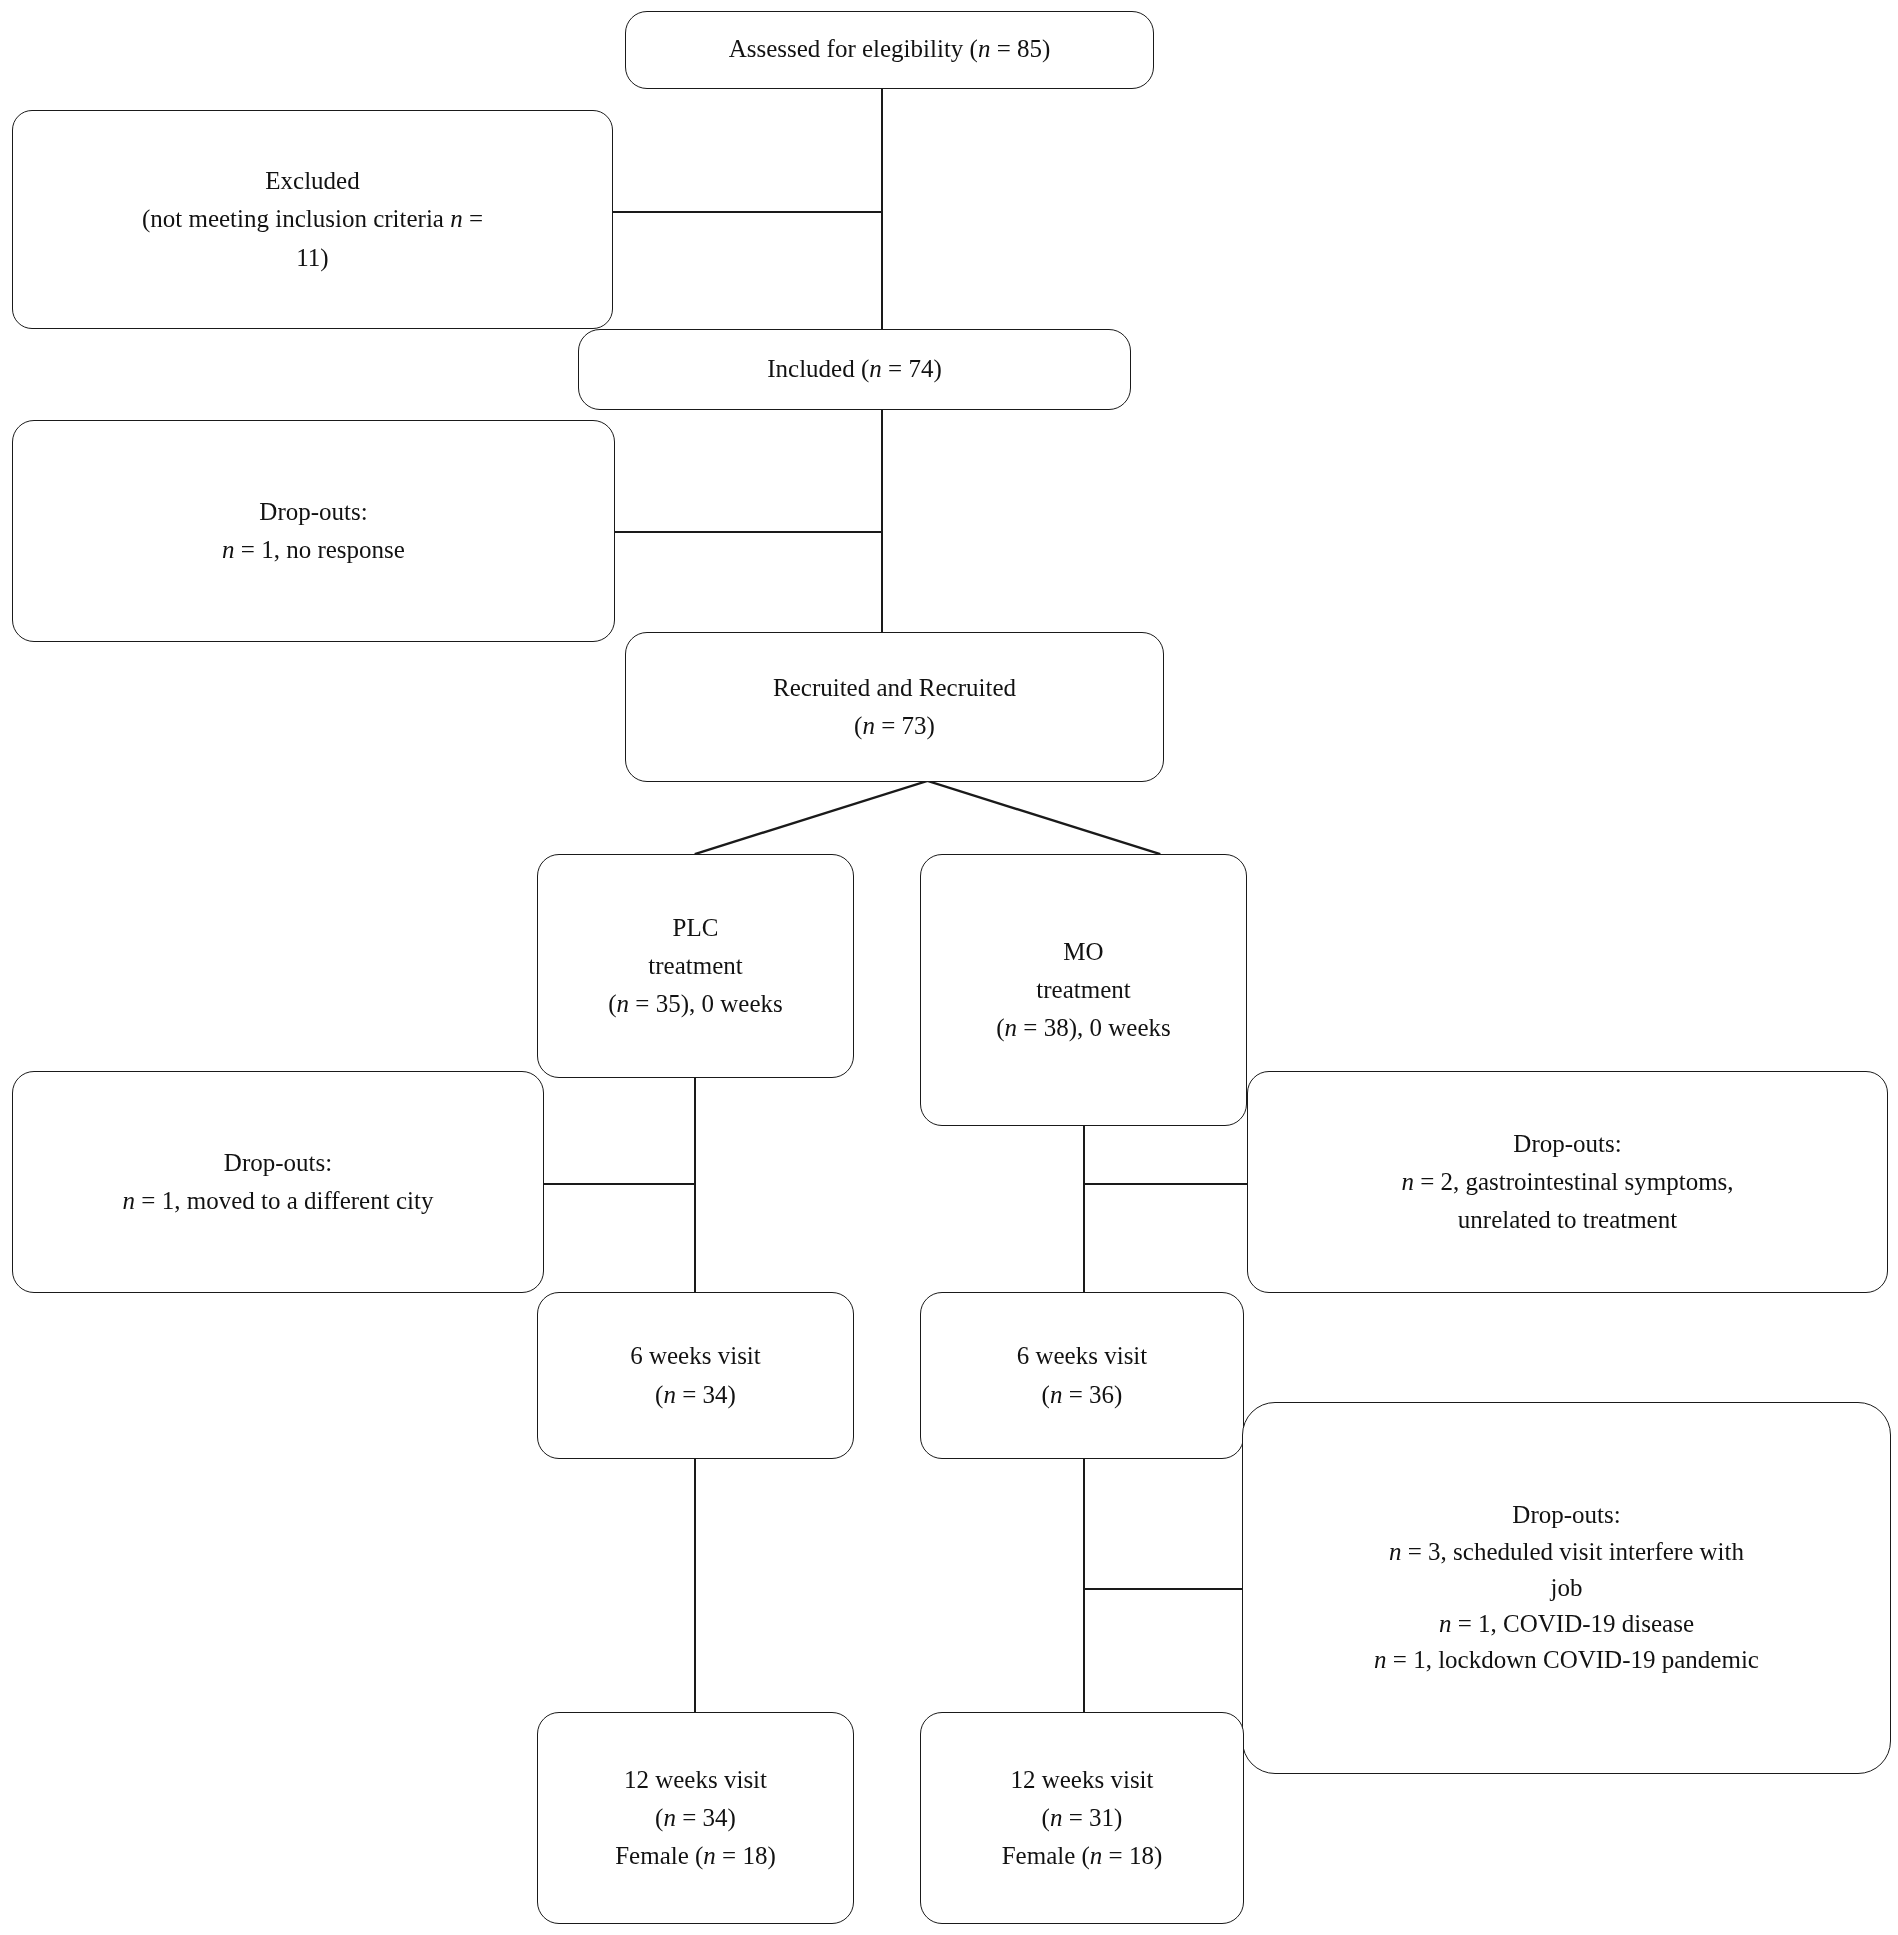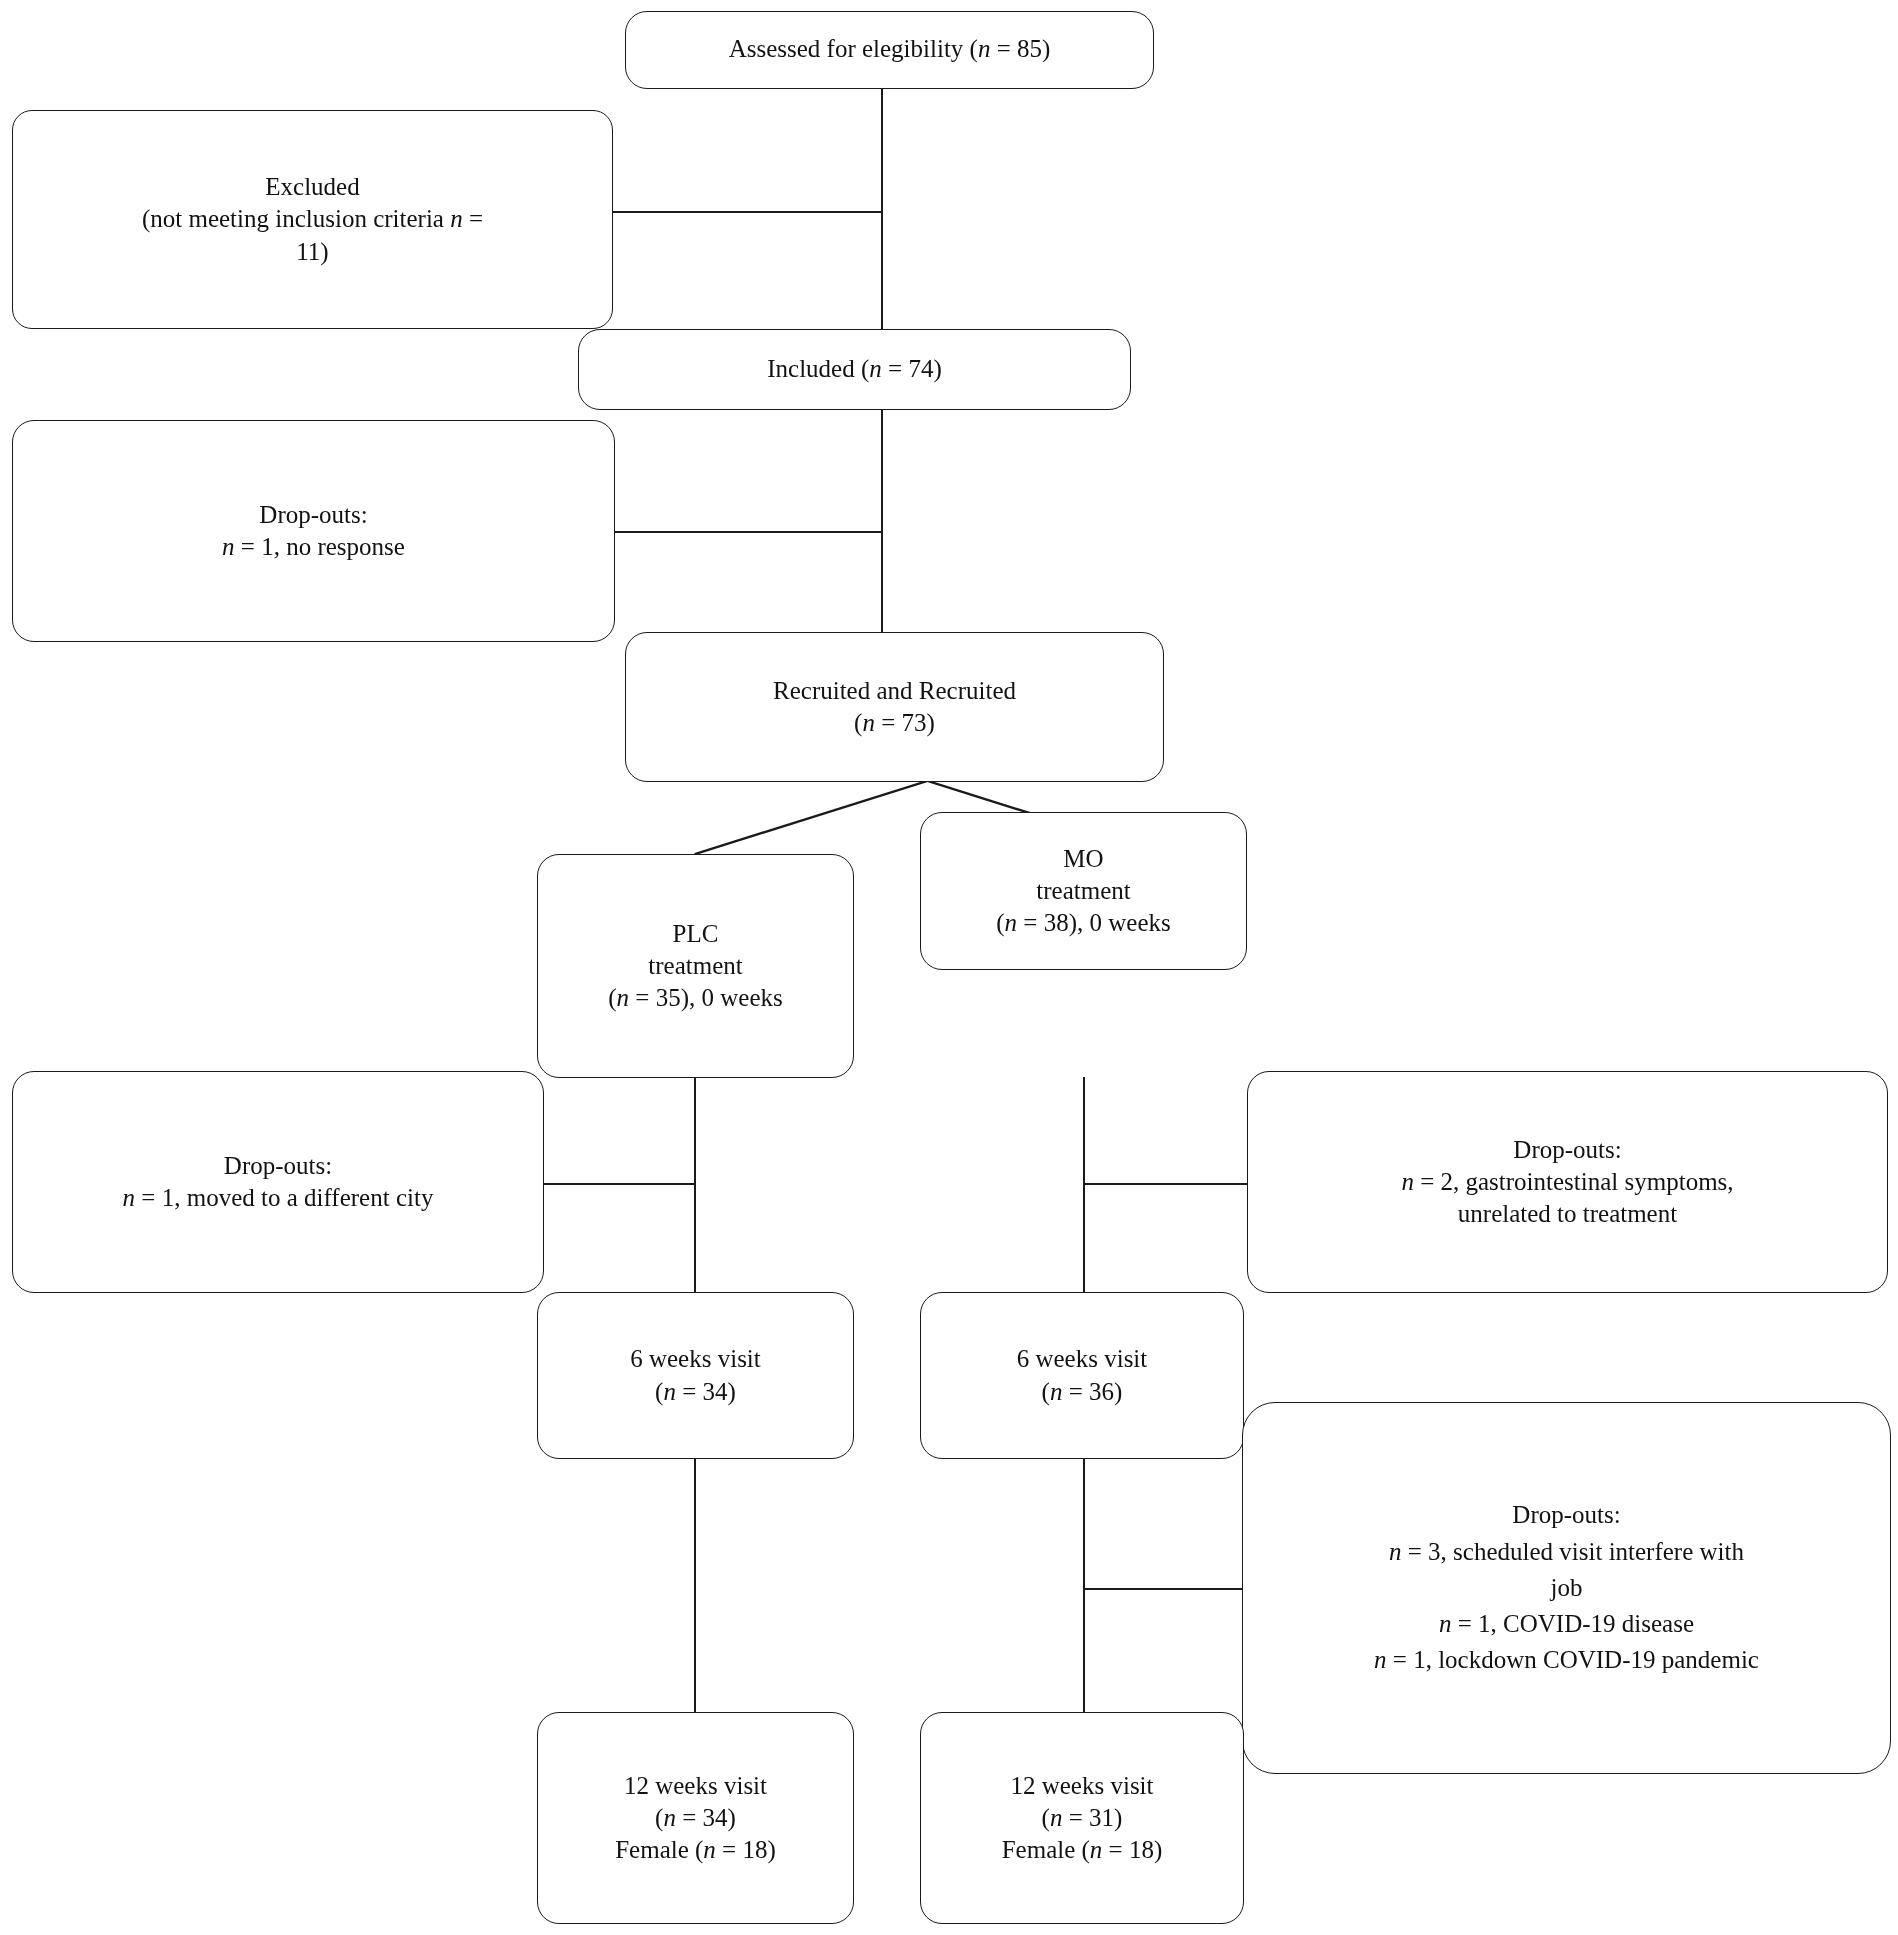--- a/index.html
+++ b/index.html
@@ -32,21 +32,21 @@
     line-height: 1.05;
     z-index: 3;
   }
   .box .ln {
     display: block;
     width: 100%;
     padding: 0 12.4px;
     box-sizing: border-box;
     white-space: nowrap;
   }
-  .box .ln + .ln { margin-top: 6px; }
+  .box .ln + .ln { margin-top: 12px; }
   .box.tight .ln + .ln { margin-top: 10px; }
 
   em.n {
     font-style: italic;
     font-family: "Liberation Serif", "DejaVu Serif", serif;
   }
 
   
   .conn {
     position: absolute;
@@ -117,21 +117,21 @@
     <span class="ln">Recruited and Recruited</span>
     <span class="ln">(<em class="n">n</em> = 73)</span>
   </div>
 
   <div class="box" style="left:537px; top:854px; width:317px; height:224px;">
     <span class="ln">PLC</span>
     <span class="ln">treatment</span>
     <span class="ln">(<em class="n">n</em> = 35), 0 weeks</span>
   </div>
 
-  <div class="box" style="left:920px; top:812px; width:327px; height:158px;">
+  <div class="box" style="left:920px; top:854px; width:327px; height:272px;">
     <span class="ln">MO</span>
     <span class="ln">treatment</span>
     <span class="ln">(<em class="n">n</em> = 38), 0 weeks</span>
   </div>
 
   <div class="box" style="left:12px; top:1071px; width:532px; height:222px;">
     <span class="ln">Drop-outs:</span>
     <span class="ln"><em class="n">n</em> = 1, moved to a different city</span>
   </div>
 

